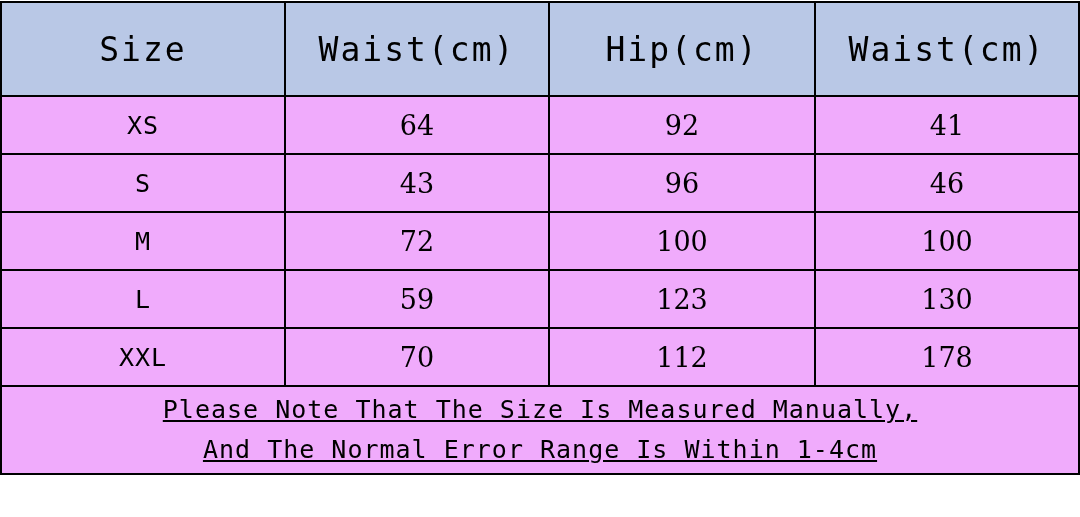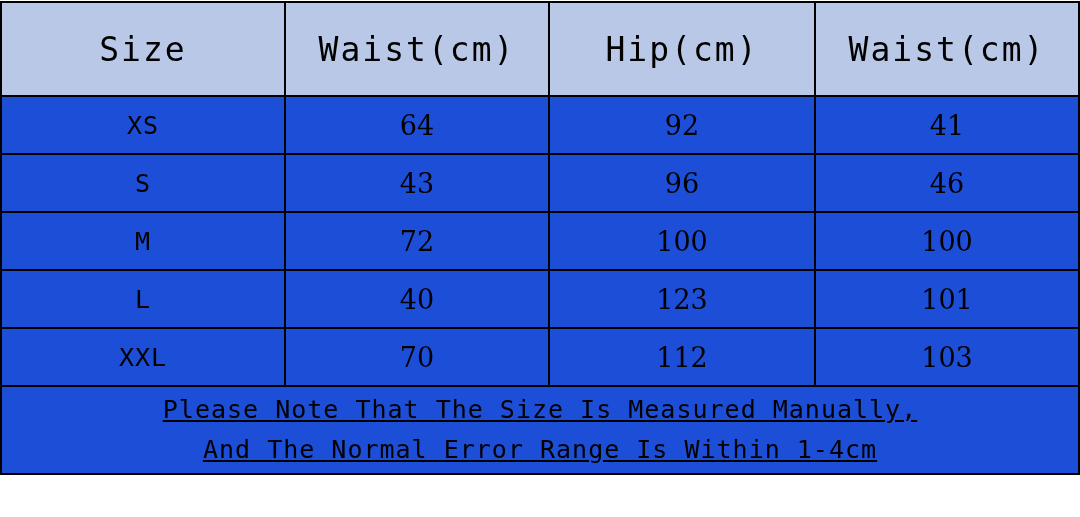--- a/index.html
+++ b/index.html
@@ -37,21 +37,21 @@
   thead th {
     background: #b9c8e6;
     height: 92px;
     font-weight: normal;
     font-size: 33px;
     letter-spacing: 2px;
     font-family: "DejaVu Sans Mono", monospace;
   }
   tbody td {
     height: 56px;
-    background: #1d4ed8;
+    background: #f0abfc;
     font-size: 27px;
     font-family: "DejaVu Serif", serif;
   }
   tbody td.size-cell {
     font-size: 25px;
     font-family: "DejaVu Sans Mono", monospace;
     letter-spacing: 1px;
   }
   .note-row td {
     height: 86px;
@@ -108,29 +108,29 @@
         <td>46</td>
       </tr>
       <tr>
         <td class="size-cell">M</td>
         <td>72</td>
         <td>100</td>
         <td>100</td>
       </tr>
       <tr>
         <td class="size-cell">L</td>
-        <td>40</td>
+        <td>59</td>
         <td>123</td>
-        <td>101</td>
+        <td>130</td>
       </tr>
       <tr>
         <td class="size-cell">XXL</td>
         <td>70</td>
         <td>112</td>
-        <td>103</td>
+        <td>178</td>
       </tr>
       <tr class="note-row">
         <td colspan="4">
           <div class="note">
             <div>Please Note That The Size Is Measured Manually,</div>
             <div>And The Normal Error Range Is Within 1-4cm</div>
           </div>
         </td>
       </tr>
     </tbody>

